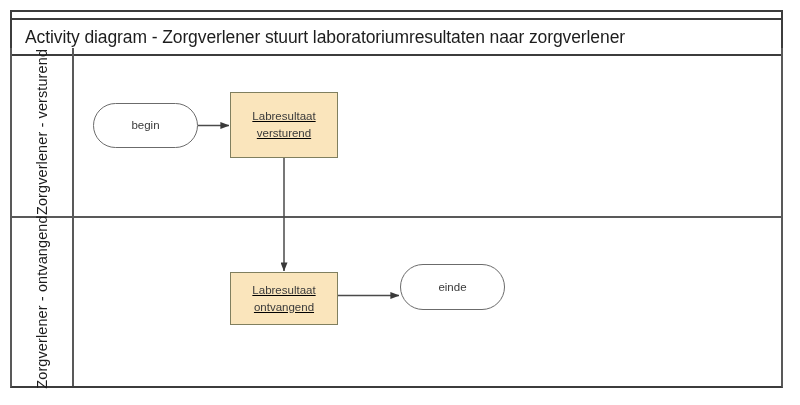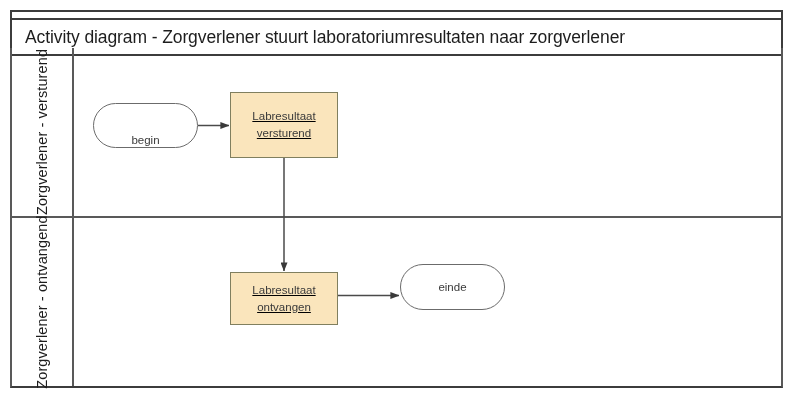--- a/index.html
+++ b/index.html
@@ -172,35 +172,35 @@
       </marker>
     </defs>
 
     <line x1="198" y1="125.5" x2="229" y2="125.5" stroke="#4a4a4a" stroke-width="1.5" marker-end="url(#arrowhead)"></line>
 
     <line x1="284" y1="158" x2="284" y2="271" stroke="#4a4a4a" stroke-width="1.5" marker-end="url(#arrowhead)"></line>
 
     <line x1="338" y1="295.5" x2="399" y2="295.5" stroke="#4a4a4a" stroke-width="1.5" marker-end="url(#arrowhead)"></line>
   </svg>
 
-  <div class="node pill" style="left:93px; top:103px; width:105px; height:45px;align-items:flex-end;">
+  <div class="node pill" style="left:93px; top:103px; width:105px; height:45px;">
     <span class="node-label">begin</span>
   </div>
 
   <div class="node activity" style="left:230px; top:92px; width:108px; height:66px;">
     <span class="node-label">
       <span>Labresultaat</span><br>
       <span>versturend</span>
     </span>
   </div>
 
   <div class="node activity" style="left:230px; top:272px; width:108px; height:53px;">
     <span class="node-label">
       <span>Labresultaat</span><br>
-      <span>ontvangen</span>
+      <span>ontvangend</span>
     </span>
   </div>
 
   <div class="node pill" style="left:400px; top:264px; width:105px; height:46px;">
     <span class="node-label">einde</span>
   </div>
 
 </div>
 
 </body></html>

